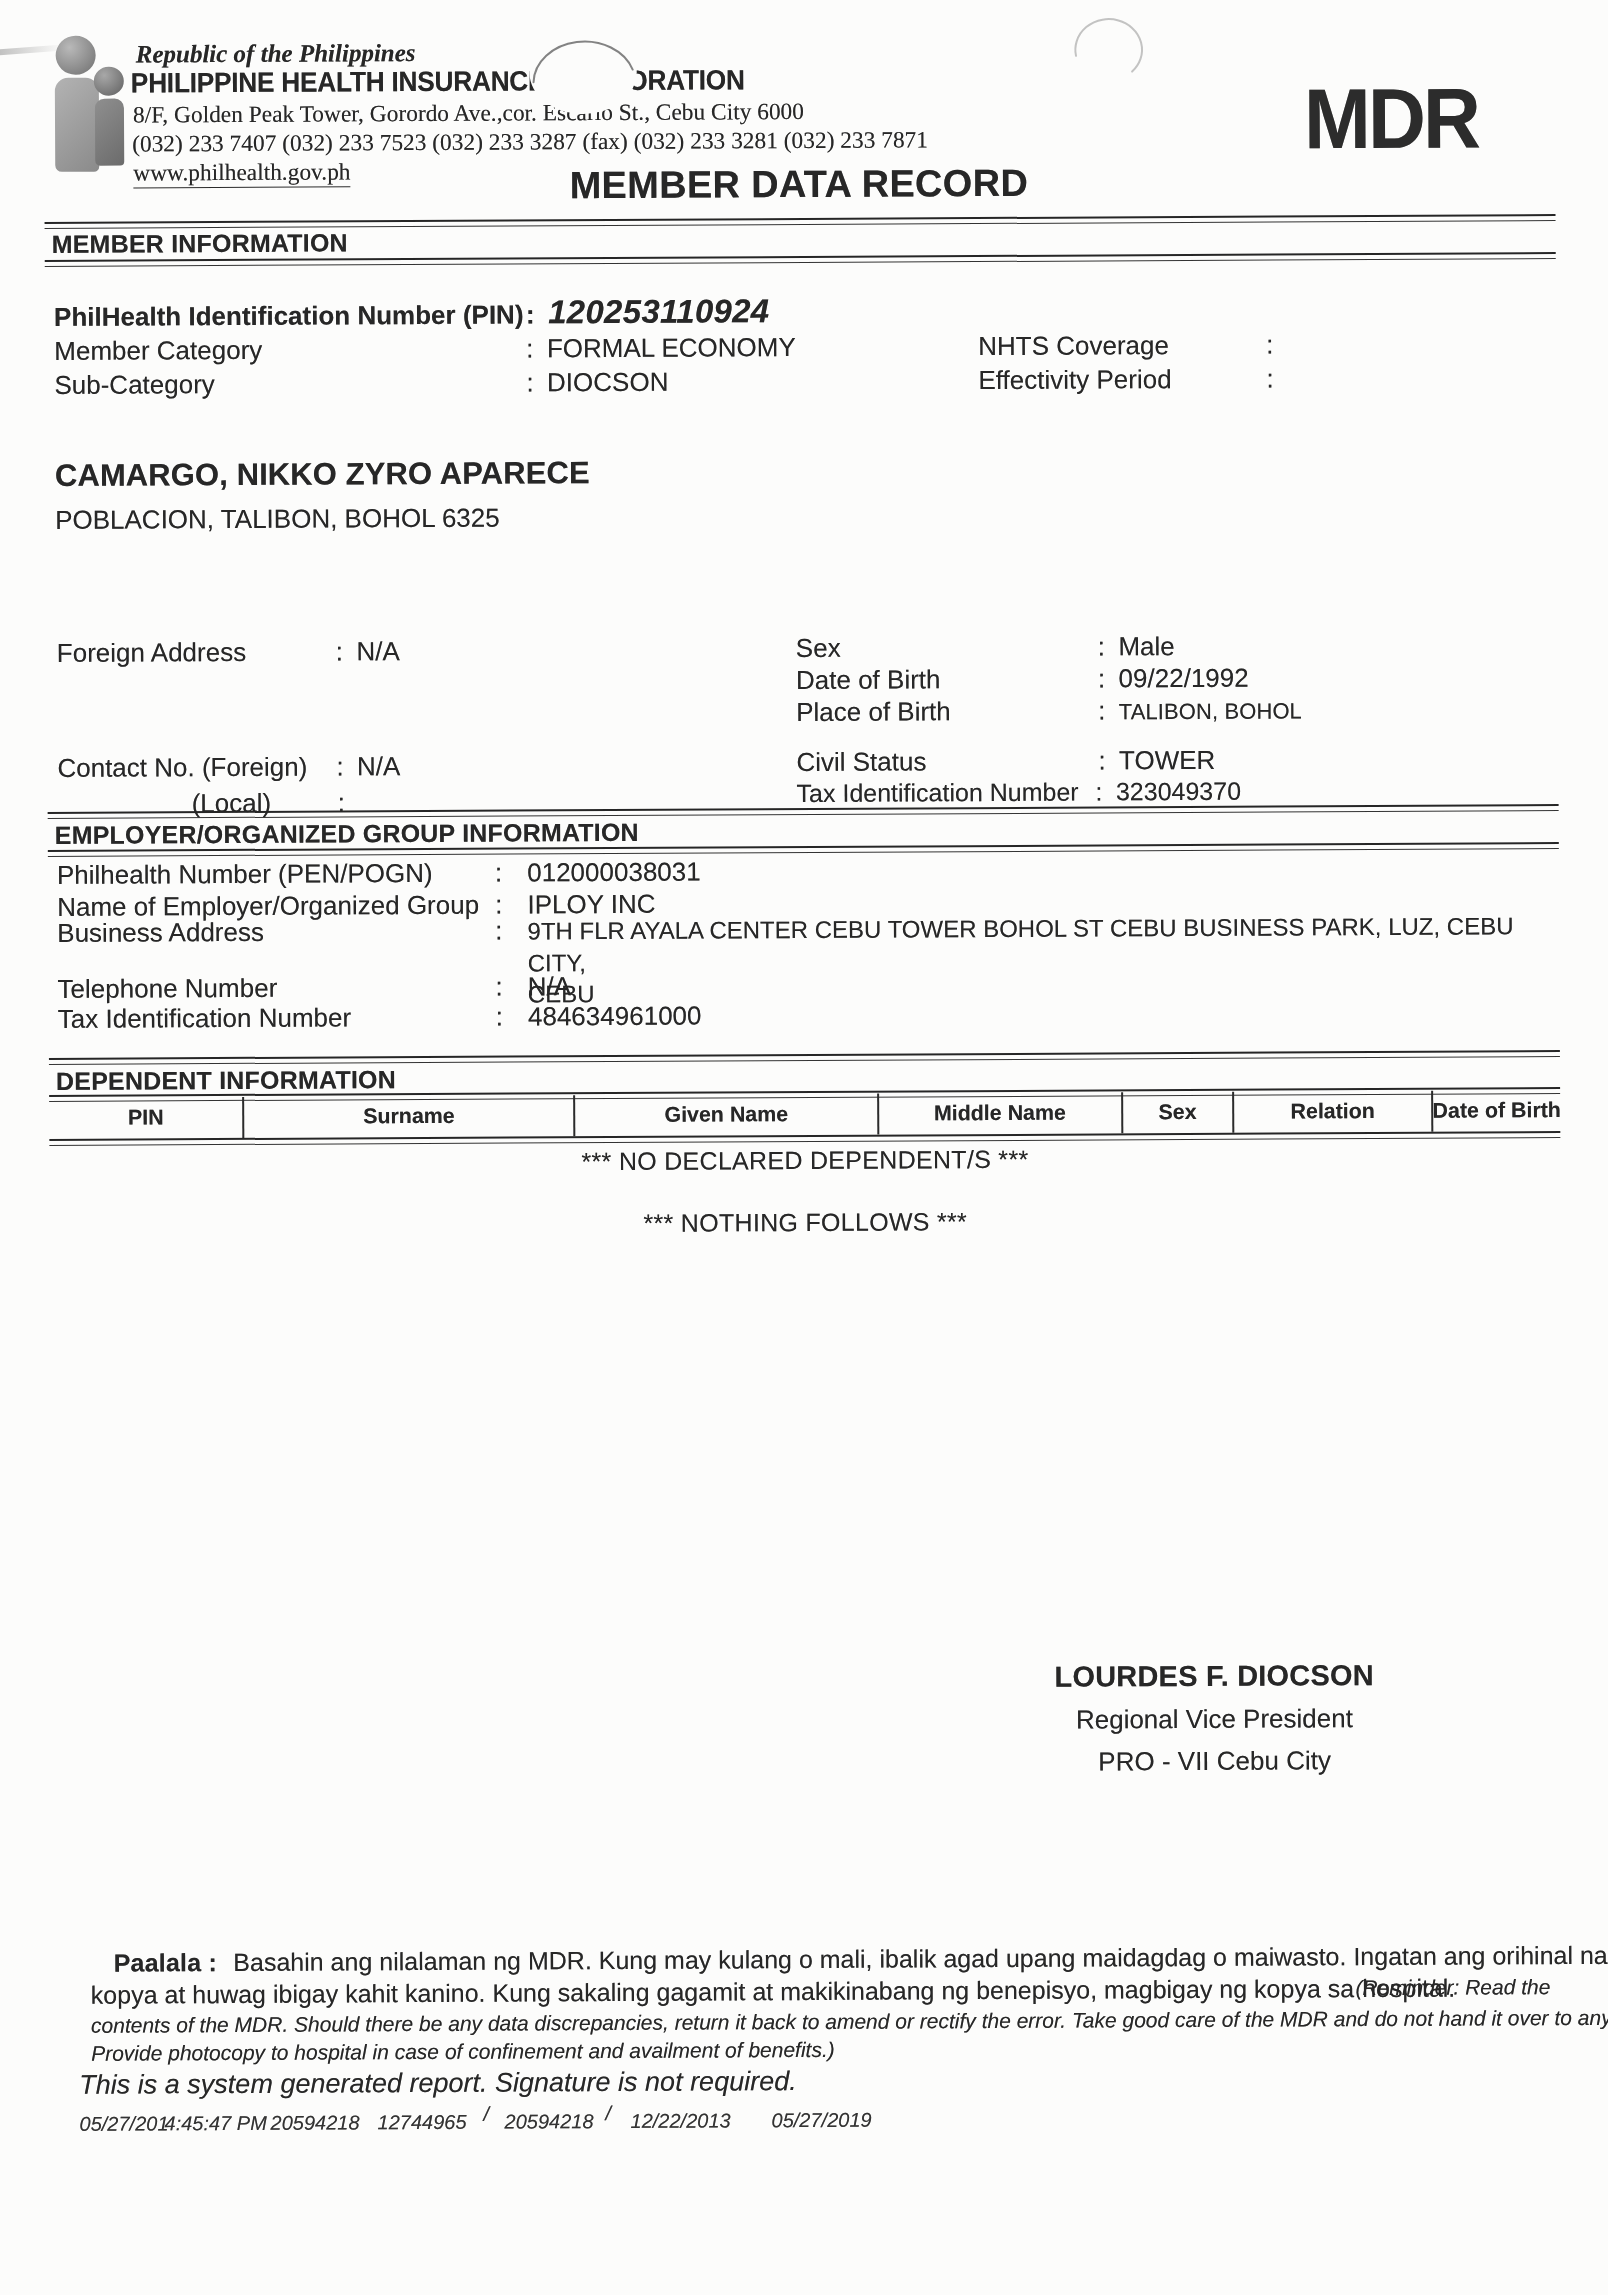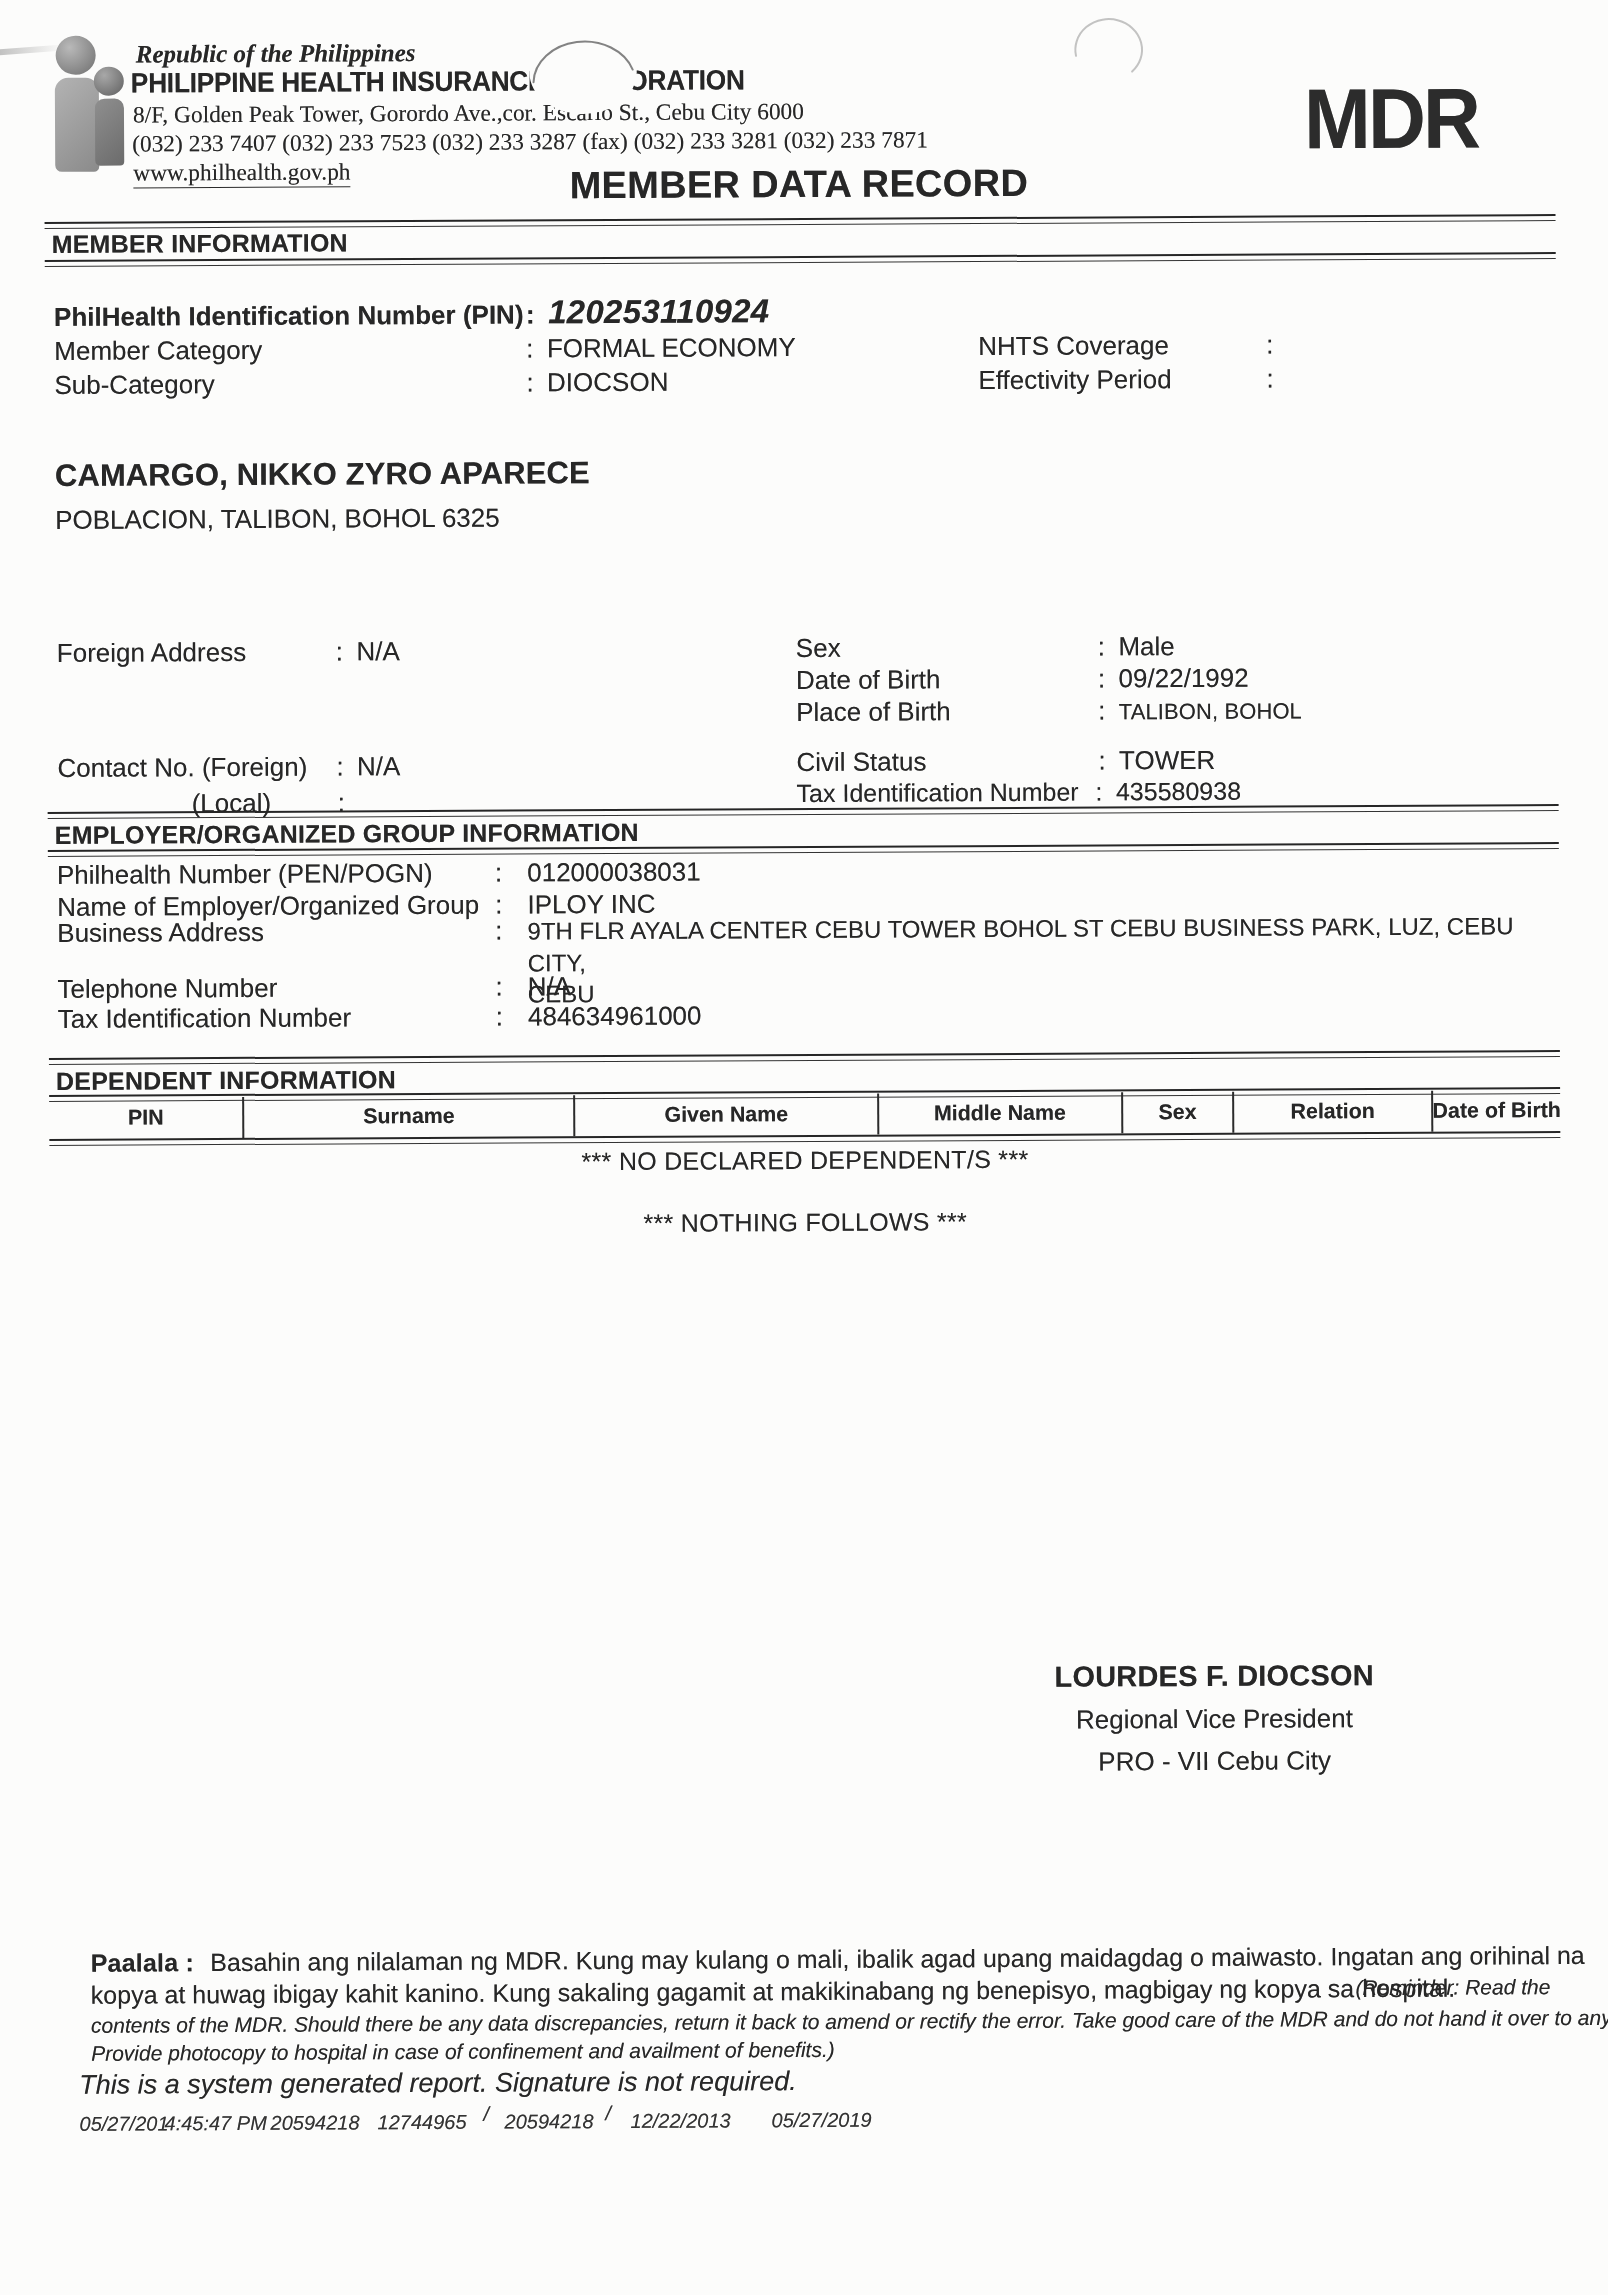--- a/index.html
+++ b/index.html
@@ -55,21 +55,21 @@
   .notice{position:absolute;left:50px;width:1511px;text-align:center;font-size:25px;letter-spacing:0.3px;}
 
   
   .sig{position:absolute;left:968px;top:1662px;width:488px;text-align:center;}
   .sig-name{font-size:29px;font-weight:bold;letter-spacing:0.2px;}
   .sig-pos{font-size:26px;margin-top:11.4px;}
   .sig-office{font-size:26px;margin-top:10.7px;}
 
   
   .pl{position:absolute;left:87px;font-size:25px;white-space:nowrap;}
-  .pl .b{letter-spacing:0.2px;}
+  .pl .b{letter-spacing:0.2px;margin-left:23px;}
   .rem{position:absolute;left:87px;font-size:21px;font-style:italic;white-space:nowrap;}
   .ovl{position:relative;display:inline-block;margin-left:8px;}
   .ovl-over{position:absolute;left:-6.7px;top:2px;font-size:21px;font-style:italic;white-space:nowrap;}
   .sysnote{position:absolute;left:75px;top:2066px;font-size:27px;font-style:italic;}
   .stamp{position:absolute;left:0;top:2109px;width:1609px;height:33px;font-size:20px;font-style:italic;color:#333;}
   .stamp span{position:absolute;white-space:nowrap;}
 
   
   .blob{position:absolute;left:533px;top:18.7px;width:114px;height:94px;}
   .arc-tr{position:absolute;left:1077px;top:12px;width:80px;height:70px;}
@@ -178,21 +178,21 @@
   </div>
 
   <div class="row" style="left:194px;top:787px">
     <span class="lab" style="width:142px">(Local)</span>
     <span class="col">:</span>
     <span></span>
   </div>
   <div class="row" style="left:799px;top:780px;font-size:25px">
     <span class="lab" style="width:299px">Tax Identification Number</span>
     <span class="col" style="margin-left:0">:</span>
-    <span>435580938</span>
+    <span>323049370</span>
   </div>
 
   <div class="rule" style="top:808px"></div>
   <div class="sec-title" style="top:817px">EMPLOYER/ORGANIZED GROUP INFORMATION</div>
   <div class="rule" style="top:846px"></div>
 
   <div class="row" style="left:59px;top:858px">
     <span class="lab" style="width:434px">Philhealth Number (PEN/POGN)</span>
     <span class="col" style="margin-right:25px">:</span>
     <span>012000038031</span>

